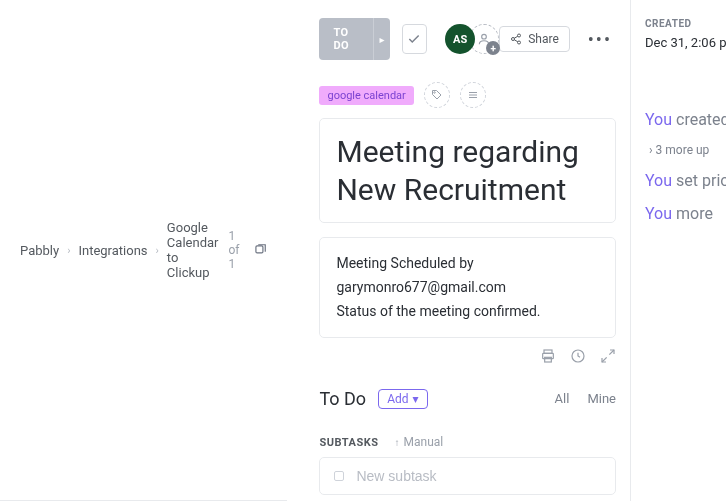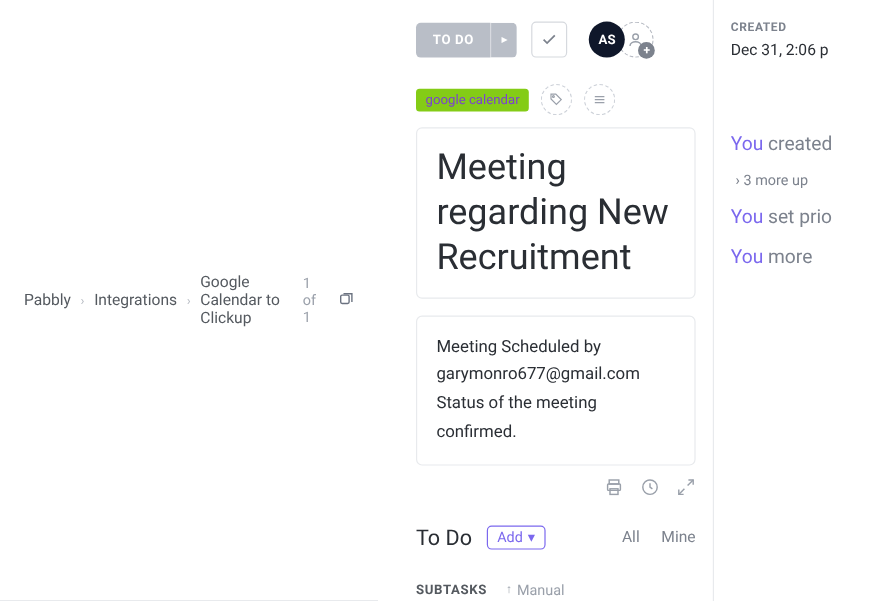--- a/index.html
+++ b/index.html
@@ -21,31 +21,31 @@
 
   
   .toolbar { display: flex; align-items: center; margin-bottom: 22px; }
   .status-group { display: flex; margin-right: 12px; }
   .status-btn { background: #b9bec7; color: #fff; font-size: 11px; font-weight: 700; letter-spacing: 0.5px; padding: 8px 14px; border-radius: 4px 0 0 4px; cursor: pointer; }
   .status-next { background: #b9bec7; color: #fff; width: 22px; display: flex; align-items: center; justify-content: center; border-left: 1px solid rgba(255,255,255,0.25); border-radius: 0 4px 4px 0; cursor: pointer; font-size: 10px; }
   .check-btn { width: 30px; height: 30px; border: 1px solid #d6d9de; border-radius: 4px; display: flex; align-items: center; justify-content: center; color: #7c828d; cursor: pointer; margin-right: 18px; }
 
   .assignees { display: flex; align-items: center; gap: -6px; }
   .av { width: 30px; height: 30px; border-radius: 50%; display: flex; align-items: center; justify-content: center; font-size: 11px; font-weight: 700; position: relative; }
-  .av.as { background: #0f172a; color: #fff; z-index: 2; }
+  .av.as { background: #14532d; color: #fff; z-index: 2; }
   .av.add { border: 1.5px dashed #b8bcc4; color: #9aa0aa; background: #fff; margin-left: -6px; z-index: 1; }
   .av.add .plus { position: absolute; right: -2px; bottom: -2px; width: 14px; height: 14px; border-radius: 50%; background: #7c828d; color: #fff; font-size: 10px; display: flex; align-items: center; justify-content: center; }
 
   .toolbar-right { margin-left: auto; display: flex; align-items: center; gap: 14px; }
   .share-btn { display: flex; align-items: center; gap: 6px; border: 1px solid #d6d9de; border-radius: 4px; padding: 5px 10px; font-size: 12px; color: #54595f; cursor: pointer; }
   .more-btn { color: #54595f; font-size: 18px; letter-spacing: 2px; cursor: pointer; padding: 0 4px; }
 
   
   .tags-row { display: flex; align-items: center; gap: 10px; margin-bottom: 10px; }
-  .tag { background: #84cc16; color: #7b42d1; font-size: 11px; padding: 3px 8px; border-radius: 3px; cursor: pointer; }
+  .tag { background: #f0abfc; color: #7b42d1; font-size: 11px; padding: 3px 8px; border-radius: 3px; cursor: pointer; }
   .tag-icon, .extra-icon { width: 26px; height: 26px; border: 1.5px dashed #cfd3da; border-radius: 50%; display: flex; align-items: center; justify-content: center; color: #9aa0aa; font-size: 12px; cursor: pointer; }
 
   
   .title-box { border: 1px solid #e8eaed; border-radius: 5px; padding: 14px 16px; margin-bottom: 14px; cursor: text; }
   .title-box h1 { font-size: 30px; font-weight: 400; color: #2a2e34; line-height: 1.25; }
 
   
   .desc-box { border: 1px solid #e8eaed; border-radius: 5px; padding: 14px 16px; font-size: 14px; color: #2a2e34; line-height: 1.7; cursor: text; }
 
   
@@ -116,20 +116,33 @@
               <span>AS</span>
             </div>
           <div class="av add">
             <svg width="14" height="14" viewBox="0 0 24 24" fill="none" stroke="currentColor" stroke-width="2">
                 <circle cx="12" cy="8" r="4"></circle>
                 <path d="M4 21c0-4 4-6 8-6s8 2 8 6"></path>
               </svg>
             <span class="plus">+</span>
           </div>
         </div>
+        <div class="toolbar-right">
+          <div class="share-btn">
+            <svg width="12" height="12" viewBox="0 0 24 24" fill="none" stroke="currentColor" stroke-width="2">
+                <circle cx="18" cy="5" r="3"></circle>
+                <circle cx="6" cy="12" r="3"></circle>
+                <circle cx="18" cy="19" r="3"></circle>
+                <line x1="8.5" y1="10.5" x2="15.5" y2="6.5"></line>
+                <line x1="8.5" y1="13.5" x2="15.5" y2="17.5"></line>
+              </svg>
+            <span>Share</span>
+          </div>
+          <div class="more-btn">•••</div>
+        </div>
       </div>
 
       <div class="tags-row">
         <span class="tag">google calendar</span>
         <span class="tag-icon">
           <svg width="12" height="12" viewBox="0 0 24 24" fill="none" stroke="currentColor" stroke-width="2">
               <path d="M20 12l-8 8-9-9V3h8l9 9z"></path>
               <circle cx="7" cy="7" r="1.5"></circle>
             </svg>
         </span>

